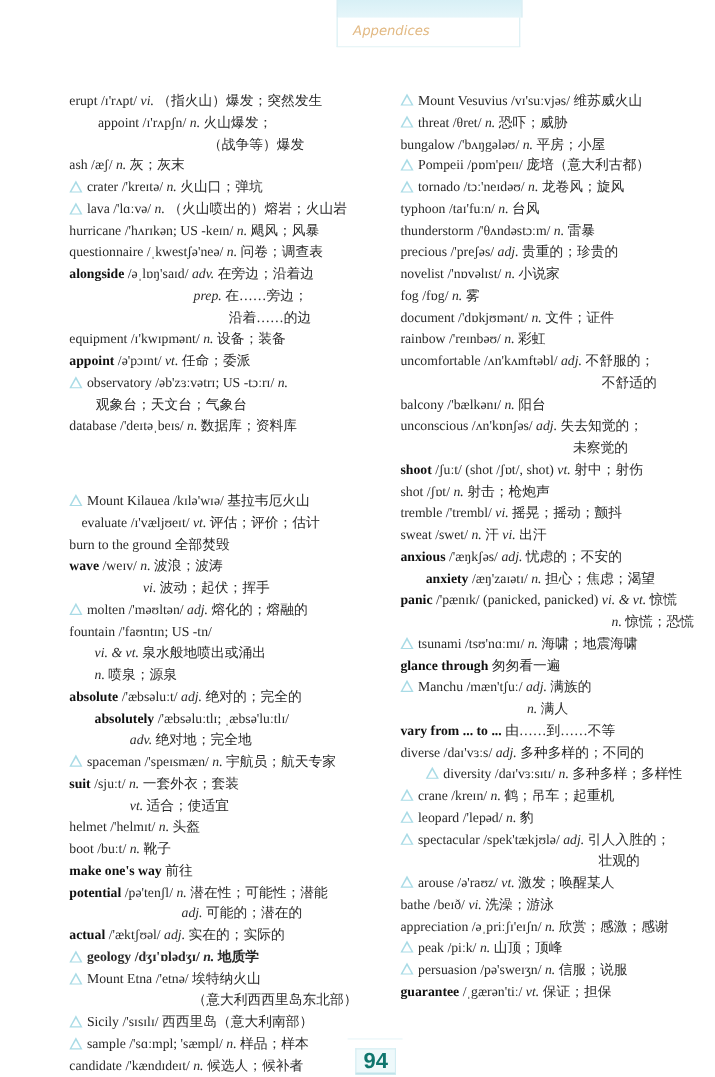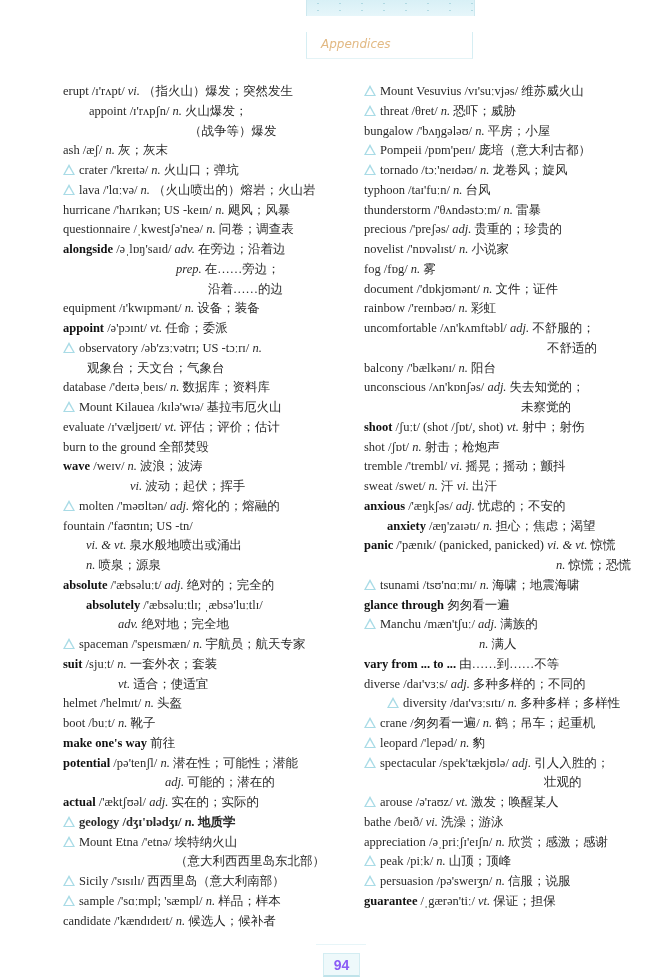--- a/index.html
+++ b/index.html
@@ -12,21 +12,20 @@
     background: linear-gradient(180deg, #d8f0f6 0%, #e6f6fa 100%);
     border-left: 1px solid #cde8ef; border-right: 1px solid #cde8ef;
   }
   .header-band .dots { position:absolute; left:0; top:0; right:0; bottom:0;
     background-image: radial-gradient(#9ccfd9 0.8px, transparent 1px);
     background-size: 22px 7px; opacity: 0.7; }
   .header-label-box {
     position: absolute; left: 306px; top: 16px; width: 167px; height: 27px;
     border-left: 1px solid #d6eef3; border-right: 1px solid #d6eef3; border-bottom: 1px solid #e4f3f6;
     box-sizing: border-box;
-    margin-top: 16px;
   }
   .header-label {
     position: absolute; left: 14px; top: 5px; font-style: italic; font-size: 12px;
     color: #e2b983; font-family: "DejaVu Sans", sans-serif;
   }
   .column { position: absolute; top: 82px; }
   .col-left { left: 63px; width: 285px; }
   .col-right { left: 364px; width: 290px; }
   .line {
     height: 19.75px; line-height: 19.75px; font-size: 12.5px; white-space: nowrap;
@@ -38,21 +37,21 @@
     border-left: 6px solid transparent; border-right: 6px solid transparent; border-bottom: 11px solid #a9dbe6;
   }
   .tri::after {
     content: ""; position: absolute; left: -4px; top: 3px; width: 0; height: 0;
     border-left: 4px solid transparent; border-right: 4px solid transparent; border-bottom: 7px solid #ffffff;
   }
   .page-num-box {
     position: absolute; left: 323px; top: 953px; width: 37px; height: 24px;
     background: #eef9fb; border: 1px solid #d3edf2; border-bottom: 2px solid #bfe3ea; box-sizing: border-box;
     text-align: center; line-height: 22px; font-family: "Liberation Sans", sans-serif; font-weight: bold;
-    font-size: 14px; color: #8b5cf6;
+    font-size: 20px; color: #0f766e;
   }
   .page-num-top { position:absolute; left: 316px; top: 944px; width: 50px; height: 1px; background: #e7f5f8; }
 </style>
 </head>
 <body>
 
 <div class="header-band">
     <div class="dots"></div>
   </div>
 <div class="header-label-box">
@@ -69,22 +68,22 @@
     <div class="line" style="padding-left: 0px;"><span>hurricane</span><span> /'hʌrɪkən; US -keɪn/ </span><span class="pos">n.</span><span> 飓风；风暴</span></div>
     <div class="line" style="padding-left: 0px;"><span>questionnaire</span><span> /ˌkwestʃə'neə/ </span><span class="pos">n.</span><span> 问卷；调查表</span></div>
     <div class="line" style="padding-left: 0px;"><span class="hw-bold">alongside</span><span> /əˌlɒŋ'saɪd/ </span><span class="pos">adv.</span><span> 在旁边；沿着边</span></div>
     <div class="line" style="padding-left: 113px;"><span class="pos">prep.</span><span> 在……旁边；</span></div>
     <div class="line" style="padding-left: 145px;"><span>沿着……的边</span></div>
     <div class="line" style="padding-left: 0px;"><span>equipment</span><span> /ɪ'kwɪpmənt/ </span><span class="pos">n.</span><span> 设备；装备</span></div>
     <div class="line" style="padding-left: 0px;"><span class="hw-bold">appoint</span><span> /ə'pɔɪnt/ </span><span class="pos">vt.</span><span> 任命；委派</span></div>
     <div class="line" style="padding-left: 0px;"><span class="tri"></span><span>observatory</span><span> /əb'zɜːvətrɪ; US -tɔːrɪ/ </span><span class="pos">n.</span></div>
     <div class="line" style="padding-left: 24px;"><span>观象台；天文台；气象台</span></div>
     <div class="line" style="padding-left: 0px;"><span>database</span><span> /'deɪtəˌbeɪs/ </span><span class="pos">n.</span><span> 数据库；资料库</span></div>
-    <div class="line" style="padding-left: 0px;"><span class="tri"></span><span>Mount Kilauea</span><span> /kɪlə'wɪə/ </span><span>基拉韦厄火山</span></div>
-    <div class="line" style="padding-left: 0px;"><span>evaluate</span><span> /ɪ'væljʊeɪt/ </span><span class="pos">vt.</span><span> 评估；评价；估计</span></div>
+    <div class="line" style="padding-left: 0px; margin-top: 48px;"><span class="tri"></span><span>Mount Kilauea</span><span> /kɪlə'wɪə/ </span><span>基拉韦厄火山</span></div>
+    <div class="line" style="padding-left: 0px; margin-left: 11px;"><span>evaluate</span><span> /ɪ'væljʊeɪt/ </span><span class="pos">vt.</span><span> 评估；评价；估计</span></div>
     <div class="line" style="padding-left: 0px;"><span>burn to the ground</span><span> </span><span>全部焚毁</span></div>
     <div class="line" style="padding-left: 0px;"><span class="hw-bold">wave</span><span> /weɪv/ </span><span class="pos">n.</span><span> 波浪；波涛</span></div>
     <div class="line" style="padding-left: 67px;"><span class="pos">vi.</span><span> 波动；起伏；挥手</span></div>
     <div class="line" style="padding-left: 0px;"><span class="tri"></span><span>molten</span><span> /'məʊltən/ </span><span class="pos">adj.</span><span> 熔化的；熔融的</span></div>
     <div class="line" style="padding-left: 0px;"><span>fountain</span><span> /'faʊntɪn; US -tn/</span></div>
     <div class="line" style="padding-left: 23px;"><span class="pos">vi. &amp; vt.</span><span> 泉水般地喷出或涌出</span></div>
     <div class="line" style="padding-left: 23px;"><span class="pos">n.</span><span> 喷泉；源泉</span></div>
     <div class="line" style="padding-left: 0px;"><span class="hw-bold">absolute</span><span> /'æbsəluːt/ </span><span class="pos">adj.</span><span> 绝对的；完全的</span></div>
     <div class="line" style="padding-left: 23px;"><span class="hw-bold">absolutely</span><span> /'æbsəluːtlɪ; ˌæbsə'luːtlɪ/</span></div>
     <div class="line" style="padding-left: 55px;"><span class="pos">adv.</span><span> 绝对地；完全地</span></div>
@@ -130,21 +129,21 @@
     <div class="line" style="padding-left: 23px;"><span class="hw-bold">anxiety</span><span> /æŋ'zaɪətɪ/ </span><span class="pos">n.</span><span> 担心；焦虑；渴望</span></div>
     <div class="line" style="padding-left: 0px;"><span class="hw-bold">panic</span><span> /'pænɪk/ (panicked, panicked) </span><span class="pos">vi. &amp; vt.</span><span> 惊慌</span></div>
     <div class="line" style="padding-left: 192px;"><span class="pos">n.</span><span> 惊慌；恐慌</span></div>
     <div class="line" style="padding-left: 0px;"><span class="tri"></span><span>tsunami</span><span> /tsʊ'nɑːmɪ/ </span><span class="pos">n.</span><span> 海啸；地震海啸</span></div>
     <div class="line" style="padding-left: 0px;"><span class="hw-bold">glance through</span><span> </span><span>匆匆看一遍</span></div>
     <div class="line" style="padding-left: 0px;"><span class="tri"></span><span>Manchu</span><span> /mæn'tʃuː/ </span><span class="pos">adj.</span><span> 满族的</span></div>
     <div class="line" style="padding-left: 115px;"><span class="pos">n.</span><span> 满人</span></div>
     <div class="line" style="padding-left: 0px;"><span class="hw-bold">vary from ... to ...</span><span> </span><span>由……到……不等</span></div>
     <div class="line" style="padding-left: 0px;"><span>diverse</span><span> /daɪ'vɜːs/ </span><span class="pos">adj.</span><span> 多种多样的；不同的</span></div>
     <div class="line" style="padding-left: 23px;"><span class="tri"></span><span>diversity</span><span> /daɪ'vɜːsɪtɪ/ </span><span class="pos">n.</span><span> 多种多样；多样性</span></div>
-    <div class="line" style="padding-left: 0px;"><span class="tri"></span><span>crane</span><span> /匆匆看一遍/ </span><span class="pos">n.</span><span> 鹤；吊车；起重机</span></div>
+    <div class="line" style="padding-left: 0px;"><span class="tri"></span><span>crane</span><span> /kreɪn/ </span><span class="pos">n.</span><span> 鹤；吊车；起重机</span></div>
     <div class="line" style="padding-left: 0px;"><span class="tri"></span><span>leopard</span><span> /'lepəd/ </span><span class="pos">n.</span><span> 豹</span></div>
     <div class="line" style="padding-left: 0px;"><span class="tri"></span><span>spectacular</span><span> /spek'tækjʊlə/ </span><span class="pos">adj.</span><span> 引人入胜的；</span></div>
     <div class="line" style="padding-left: 180px;"><span>壮观的</span></div>
     <div class="line" style="padding-left: 0px;"><span class="tri"></span><span>arouse</span><span> /ə'raʊz/ </span><span class="pos">vt.</span><span> 激发；唤醒某人</span></div>
     <div class="line" style="padding-left: 0px;"><span>bathe</span><span> /beɪð/ </span><span class="pos">vi.</span><span> 洗澡；游泳</span></div>
     <div class="line" style="padding-left: 0px;"><span>appreciation</span><span> /əˌpriːʃɪ'eɪʃn/ </span><span class="pos">n.</span><span> 欣赏；感激；感谢</span></div>
     <div class="line" style="padding-left: 0px;"><span class="tri"></span><span>peak</span><span> /piːk/ </span><span class="pos">n.</span><span> 山顶；顶峰</span></div>
     <div class="line" style="padding-left: 0px;"><span class="tri"></span><span>persuasion</span><span> /pə'sweɪʒn/ </span><span class="pos">n.</span><span> 信服；说服</span></div>
     <div class="line" style="padding-left: 0px;"><span class="hw-bold">guarantee</span><span> /ˌgærən'tiː/ </span><span class="pos">vt.</span><span> 保证；担保</span></div>
   </div>

